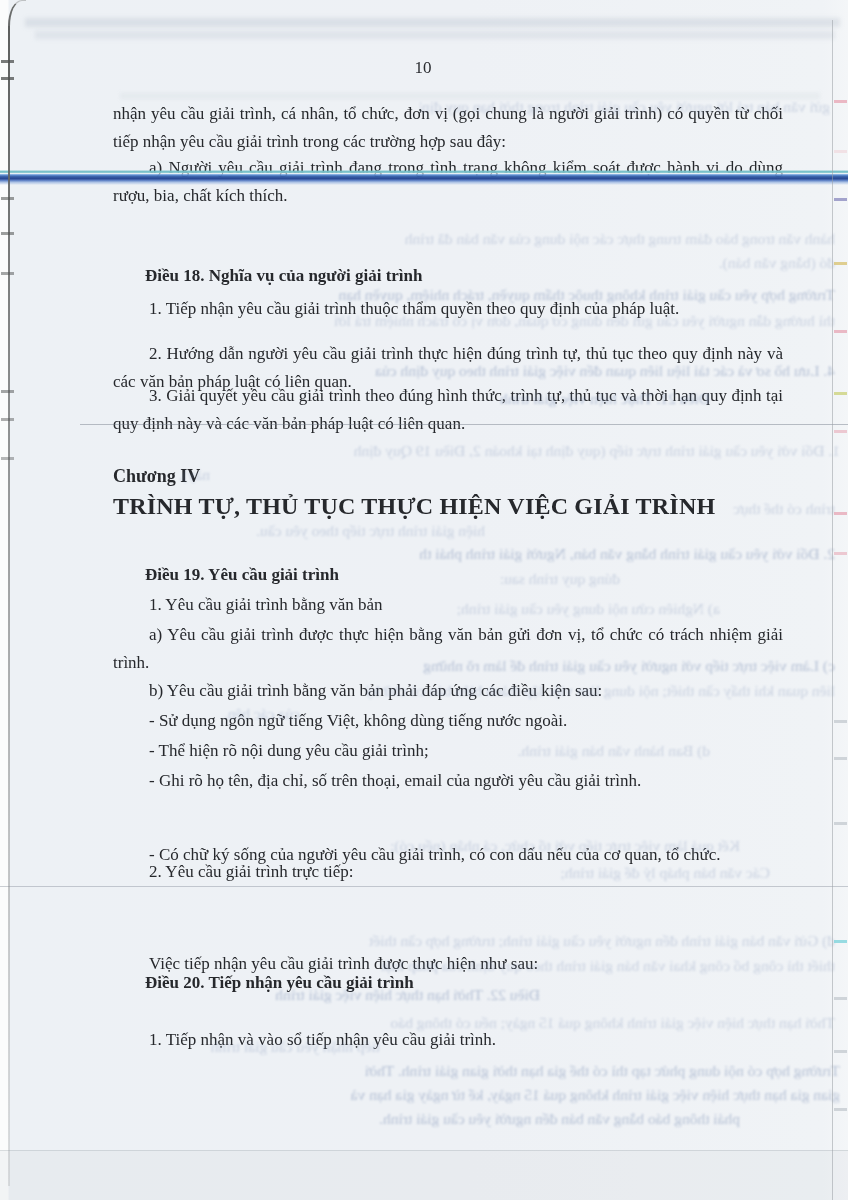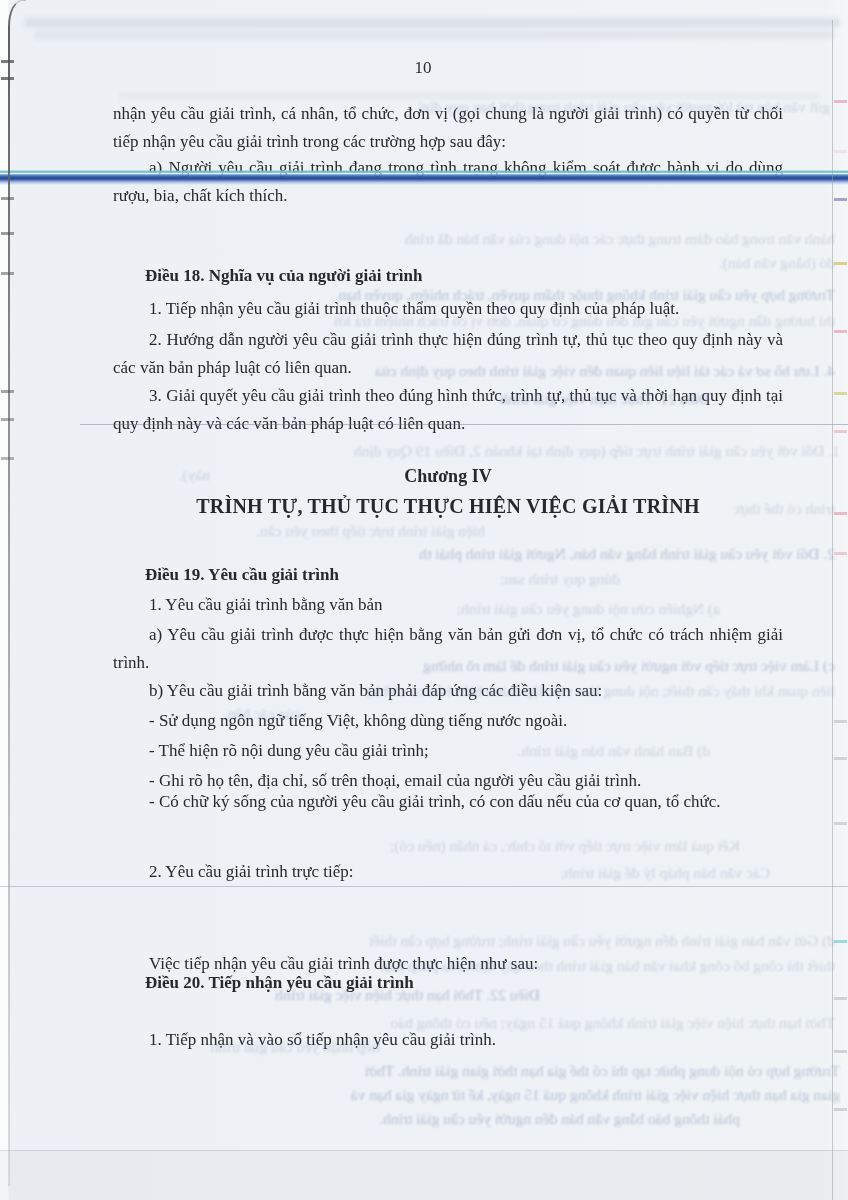--- a/index.html
+++ b/index.html
@@ -27,23 +27,23 @@
       #5f93d8 32%, #2d55a0 45%, #1e3f8f 58%,
       #5b7fc4 70%, #a9c0e4 82%,
       rgba(169,192,228,0) 100%);}
   
   .rule{position:absolute;height:1px;}
   
   .para{position:absolute;left:113px;width:670px;font-size:17px;line-height:28px;
         color:#26282c;text-align:justify;text-indent:36px;}
   .noindent{text-indent:0;}
   .bold{font-weight:bold;text-indent:32px;}
-  .center{text-align:center;text-indent:0;font-weight:bold;}
+  .center{text-align:left;text-indent:0;font-weight:bold;}
   .chapter{font-size:18px;}
-  .chapter-title{font-size:20px;letter-spacing:.2px;}
+  .chapter-title{font-size:24px;letter-spacing:.2px;}
   .page-number{position:absolute;left:113px;width:620px;top:58px;text-align:center;
         font-size:17px;color:#2a2c30;}
   
   .ghost{position:absolute;overflow:hidden;color:#7e91b6;opacity:.34;
          font-size:15.5px;line-height:22px;filter:blur(1.2px);
          transform:scaleX(-1);white-space:nowrap;}
   .ghost.dark{opacity:.45;color:#6f84ad;}
   .bottom-shade{position:absolute;left:0;top:1150px;width:848px;height:50px;
          background:rgba(205,211,216,.18);}
 </style>
@@ -55,32 +55,32 @@
   <div class="noise" style="left:25px;top:18px;width:815px;height:9px;background:rgba(150,162,180,.22);"></div>
   <div class="noise" style="left:35px;top:31px;width:800px;height:8px;background:rgba(150,162,180,.16);"></div>
   <div class="noise" style="left:120px;top:93px;width:700px;height:6px;background:rgba(150,162,180,.10);"></div>
 
   <div class="page-number">10</div>
 
   <div class="para noindent" style="top:100px">nhận yêu cầu giải trình, cá nhân, tổ chức, đơn vị (gọi chung là người giải trình) có quyền từ chối tiếp nhận yêu cầu giải trình trong các trường hợp sau đây:</div>
   <div class="para" style="top:154px">a) Người yêu cầu giải trình đang trong tình trạng không kiểm soát được hành vi do dùng rượu, bia, chất kích thích.</div>
   <div class="para bold" style="top:262px">Điều 18. Nghĩa vụ của người giải trình</div>
   <div class="para" style="top:295px">1. Tiếp nhận yêu cầu giải trình thuộc thẩm quyền theo quy định của pháp luật.</div>
-  <div class="para" style="top:326px">2. Hướng dẫn người yêu cầu giải trình thực hiện đúng trình tự, thủ tục theo quy định này và các văn bản pháp luật có liên quan.</div>
+  <div class="para" style="top:340px">2. Hướng dẫn người yêu cầu giải trình thực hiện đúng trình tự, thủ tục theo quy định này và các văn bản pháp luật có liên quan.</div>
   <div class="para" style="top:382px">3. Giải quyết yêu cầu giải trình theo đúng hình thức, trình tự, thủ tục và thời hạn quy định tại quy định này và các văn bản pháp luật có liên quan.</div>
   <div class="para center chapter" style="top:462px">Chương IV</div>
   <div class="para center chapter-title" style="top:492px">TRÌNH TỰ, THỦ TỤC THỰC HIỆN VIỆC GIẢI TRÌNH</div>
   <div class="para bold" style="top:561px">Điều 19. Yêu cầu giải trình</div>
   <div class="para" style="top:591px">1. Yêu cầu giải trình bằng văn bản</div>
   <div class="para" style="top:621px">a) Yêu cầu giải trình được thực hiện bằng văn bản gửi đơn vị, tổ chức có trách nhiệm giải trình.</div>
   <div class="para" style="top:677px">b) Yêu cầu giải trình bằng văn bản phải đáp ứng các điều kiện sau:</div>
   <div class="para" style="top:707px">- Sử dụng ngôn ngữ tiếng Việt, không dùng tiếng nước ngoài.</div>
   <div class="para" style="top:737px">- Thể hiện rõ nội dung yêu cầu giải trình;</div>
   <div class="para" style="top:767px">- Ghi rõ họ tên, địa chỉ, số trên thoại, email của người yêu cầu giải trình.</div>
-  <div class="para" style="top:788px">- Có chữ ký sống của người yêu cầu giải trình, có con dấu nếu của cơ quan, tổ chức.</div>
+  <div class="para" style="top:841px">- Có chữ ký sống của người yêu cầu giải trình, có con dấu nếu của cơ quan, tổ chức.</div>
   <div class="para" style="top:858px">2. Yêu cầu giải trình trực tiếp:</div>
   <div class="para bold" style="top:969px">Điều 20. Tiếp nhận yêu cầu giải trình</div>
   <div class="para" style="top:950px">Việc tiếp nhận yêu cầu giải trình được thực hiện như sau:</div>
   <div class="para" style="top:1026px">1. Tiếp nhận và vào sổ tiếp nhận yêu cầu giải trình.</div>
 
   <div class="ghost" style="left:420px;top:96px;width:410px">gửi văn bản trả lời người yêu cầu giải trình trong thời hạn quy định</div>
   <div class="ghost" style="left:100px;top:228px;width:735px">hành văn trong bảo đảm trung thực các nội dung của văn bản đã trình</div>
   <div class="ghost" style="left:650px;top:252px;width:185px">đó (bằng văn bản).</div>
   <div class="ghost dark" style="left:100px;top:284px;width:735px">Trường hợp yêu cầu giải trình không thuộc thẩm quyền, trách nhiệm, quyền hạn</div>
   <div class="ghost" style="left:100px;top:310px;width:735px">thì hướng dẫn người yêu cầu gửi đến đúng cơ quan, đơn vị có trách nhiệm trả lời</div>

